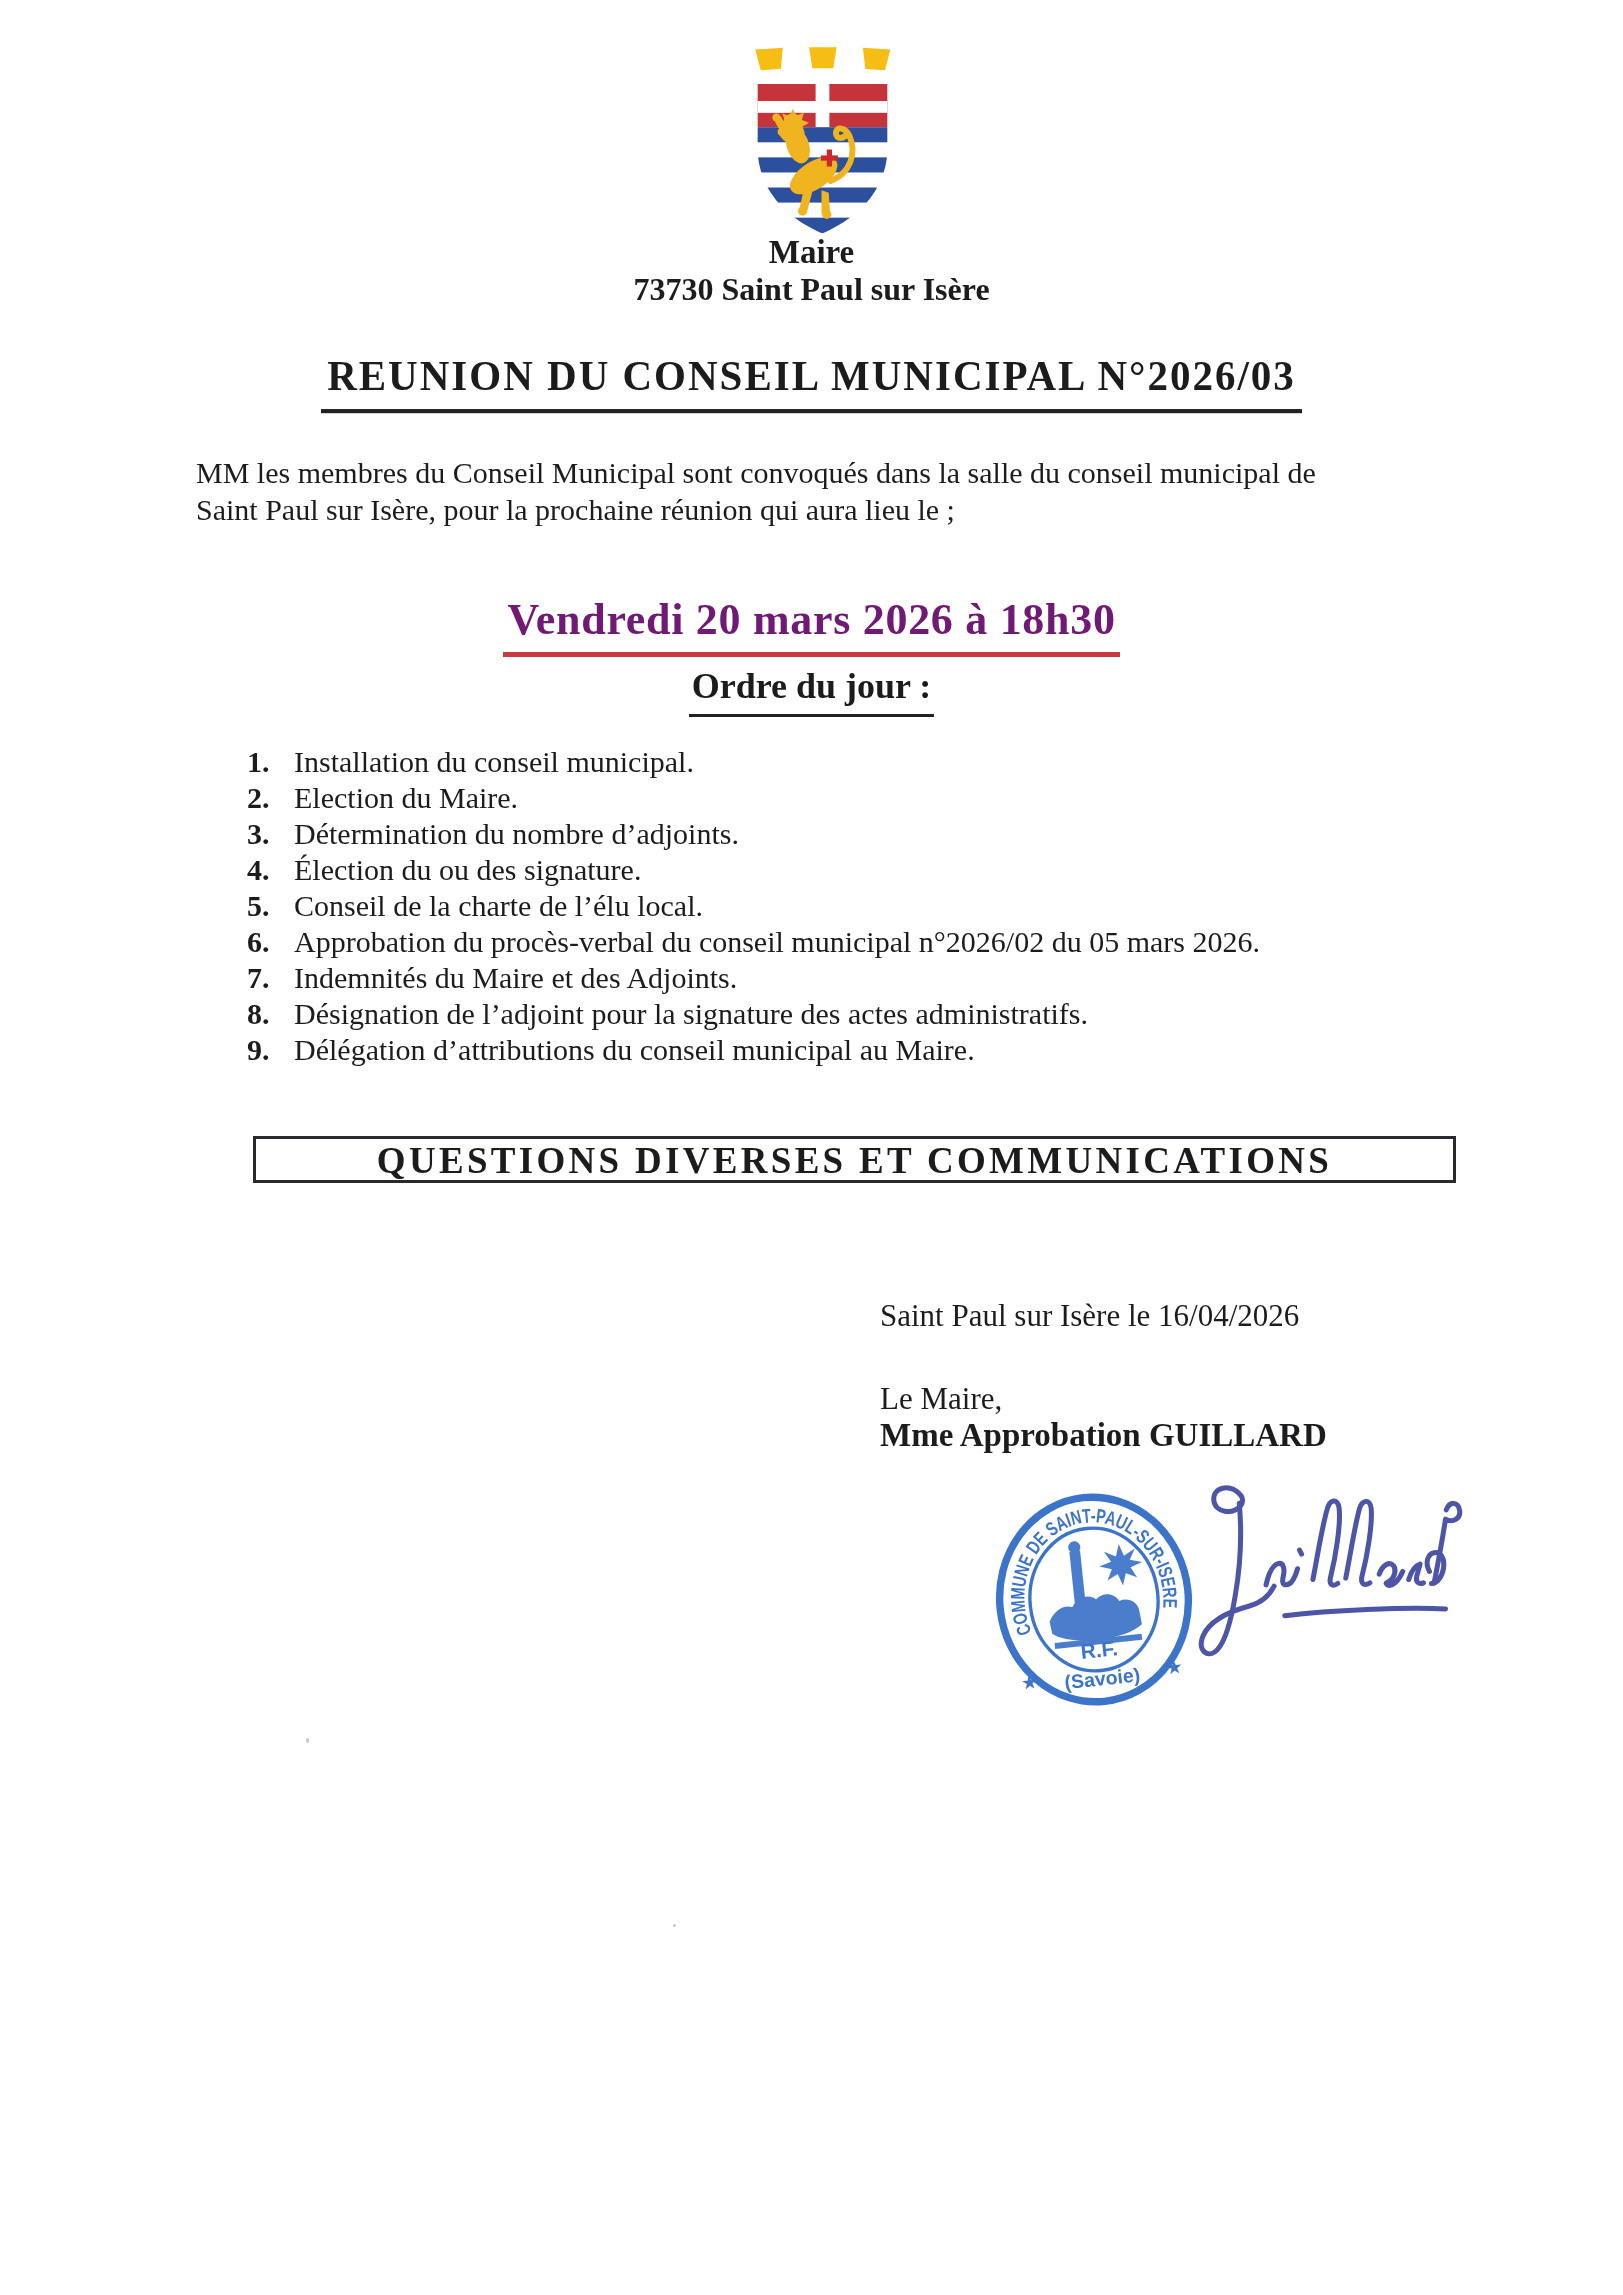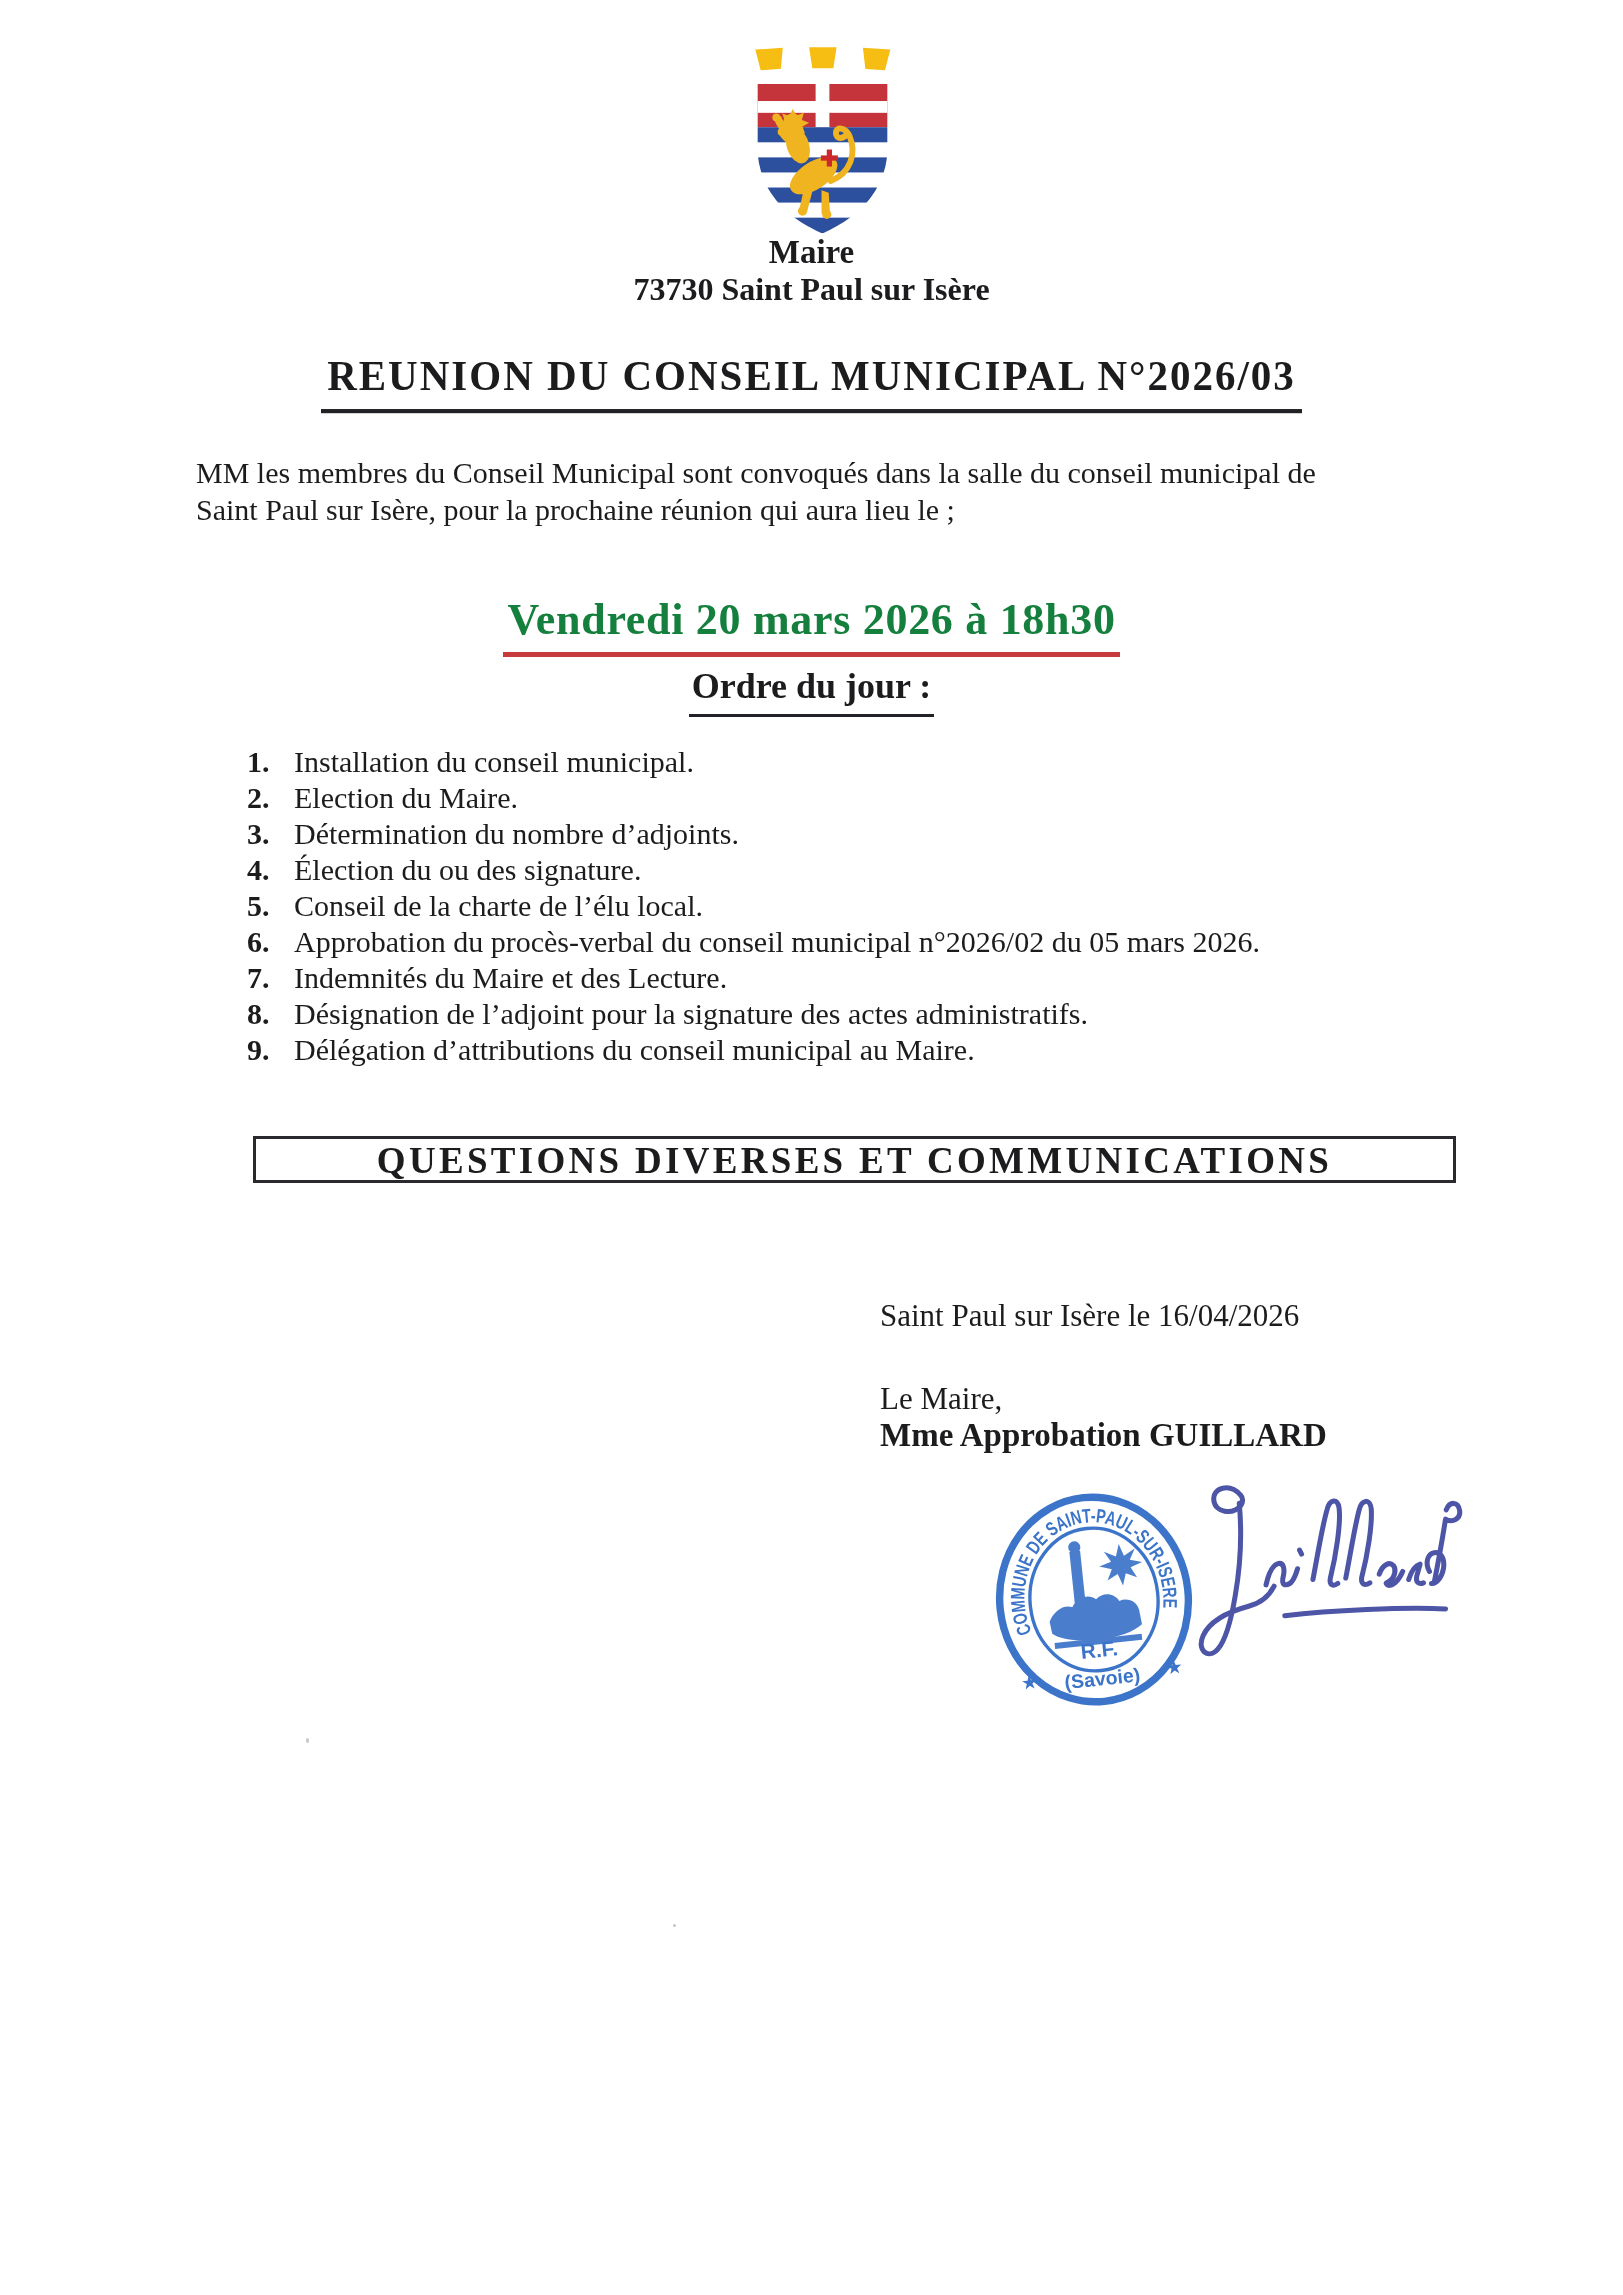--- a/index.html
+++ b/index.html
@@ -22,21 +22,21 @@
     display:inline-block;font-size:41px;font-weight:bold;letter-spacing:2px;
     border-bottom:4.6px solid #222226;padding:0 6.5px 7.9px 6.5px;
     transform:scaleY(1.04);
   }
 
   .intro{top:454px;left:196px;width:1250px;font-size:30px;line-height:37px;margin:0;}
   .intro span{display:block;}
 
   .date-wrap{top:594px;}
   .meeting-date{
-    display:inline-block;font-size:44px;font-weight:bold;color:#15803d;
+    display:inline-block;font-size:44px;font-weight:bold;color:#701a75;
     border-bottom:5.2px solid #c73a3c;padding:0 3.9px 6.5px 3.9px;letter-spacing:0.7px;
   }
 
   .agenda-head-wrap{top:665px;}
   .agenda-head{
     display:inline-block;font-size:36px;font-weight:bold;
     border-bottom:3.9px solid #222226;padding:0 2.6px 6.5px 2.6px;
   }
 
   .agenda{top:744px;left:247px;width:1204px;margin:0;padding:0;list-style:none;}
@@ -163,21 +163,21 @@
     <li>
         <span class="num">5.</span>
         <span class="txt">Conseil de la charte de l’élu local.</span>
       </li>
     <li>
         <span class="num">6.</span>
         <span class="txt">Approbation du procès-verbal du conseil municipal n°2026/02 du 05 mars 2026.</span>
       </li>
     <li>
         <span class="num">7.</span>
-        <span class="txt">Indemnités du Maire et des Lecture.</span>
+        <span class="txt">Indemnités du Maire et des Adjoints.</span>
       </li>
     <li>
         <span class="num">8.</span>
         <span class="txt">Désignation de l’adjoint pour la signature des actes administratifs.</span>
       </li>
     <li>
         <span class="num">9.</span>
         <span class="txt">Délégation d’attributions du conseil municipal au Maire.</span>
       </li>
   </ol>

